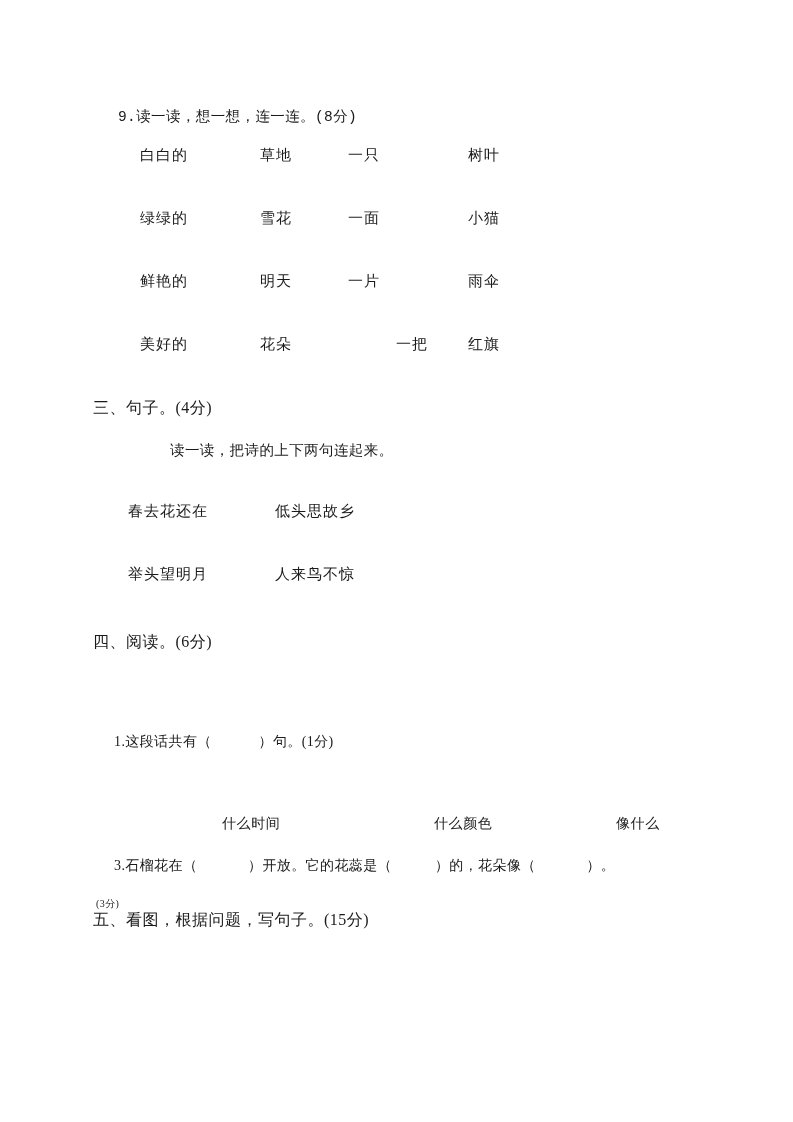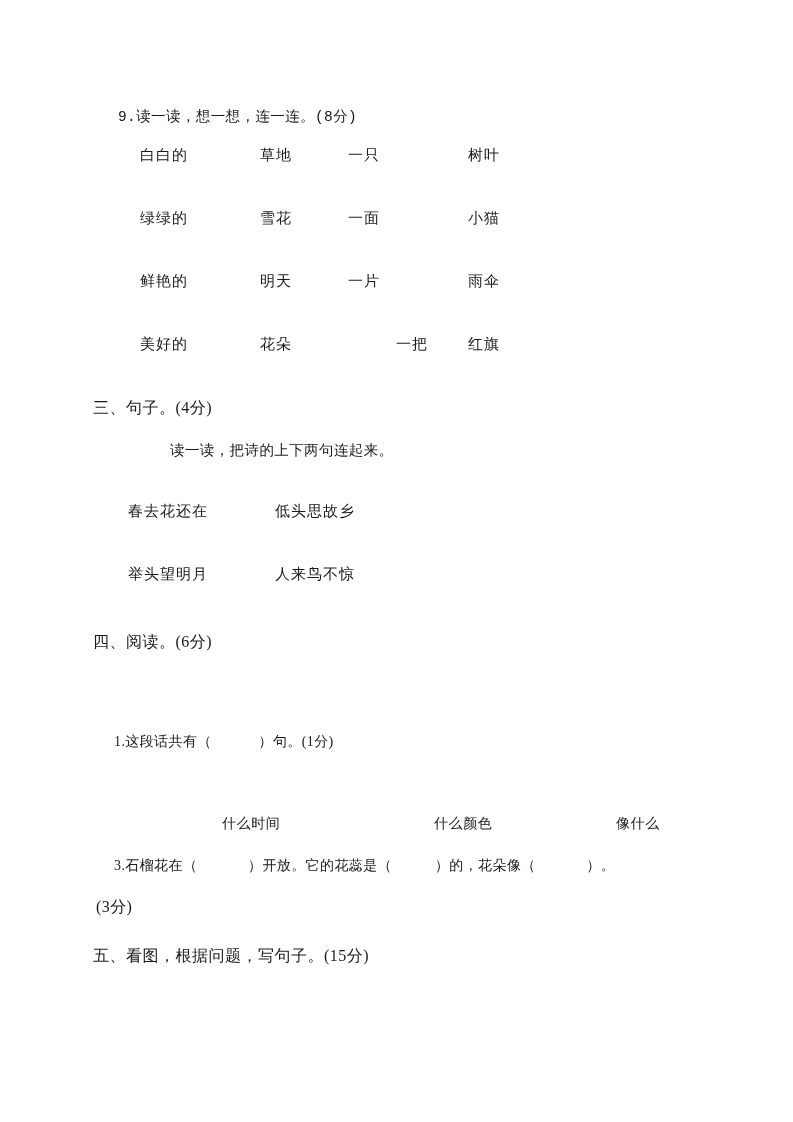--- a/index.html
+++ b/index.html
@@ -81,21 +81,21 @@
   .label-row { position: absolute; left: 0; width: 793px; height: 22px; }
   .label-cell {
     position: absolute;
     font-size: 14px;
     letter-spacing: 0.6px;
     white-space: pre;
   }
 
   .score-tail {
     position: absolute;
-    font-size: 16px;
+    font-size: 10px;
     letter-spacing: 0.4px;
   }
 </style>
 </head>
 <body>
 
 <div class="page">
 
   <div class="blk q-head" style="left:118px; top:107px;font-family:Liberation Mono, monospace;">9.读一读，想一想，连一连。(8分)</div>
 
@@ -154,16 +154,16 @@
   <div class="label-row" style="top:815px;">
     <span class="label-cell" style="left:222px;">什么时间</span>
     <span class="label-cell" style="left:434px;">什么颜色</span>
     <span class="label-cell" style="left:616px;">像什么</span>
   </div>
 
   <div class="blk" style="left:114px; top:857px; font-size:14px; letter-spacing:0.4px;">3.石榴花在（             ）开放。它的花蕊是（           ）的，花朵像（             ）。</div>
 
   <div class="score-tail" style="left:96px; top:897px;">(3分)</div>
 
-  <div class="blk sec-head" style="left:93px; top:946px;">五、看图，根据问题，写句子。(15分)</div>
+  <div class="blk sec-head" style="left:93px; top:910px;">五、看图，根据问题，写句子。(15分)</div>
 
 
 </div>
 
 </body></html>

